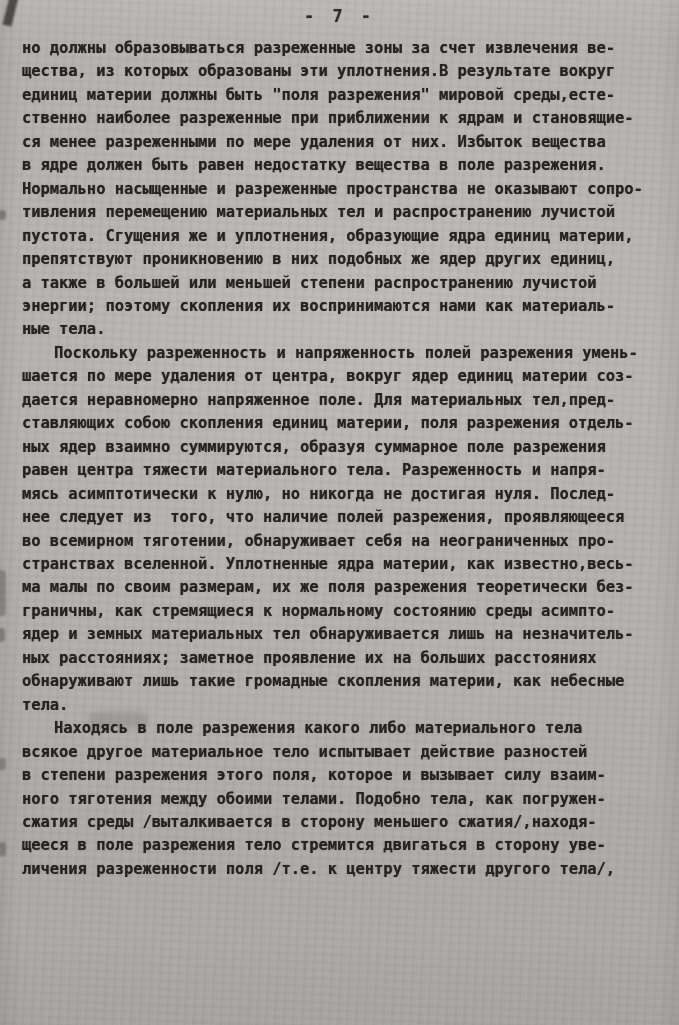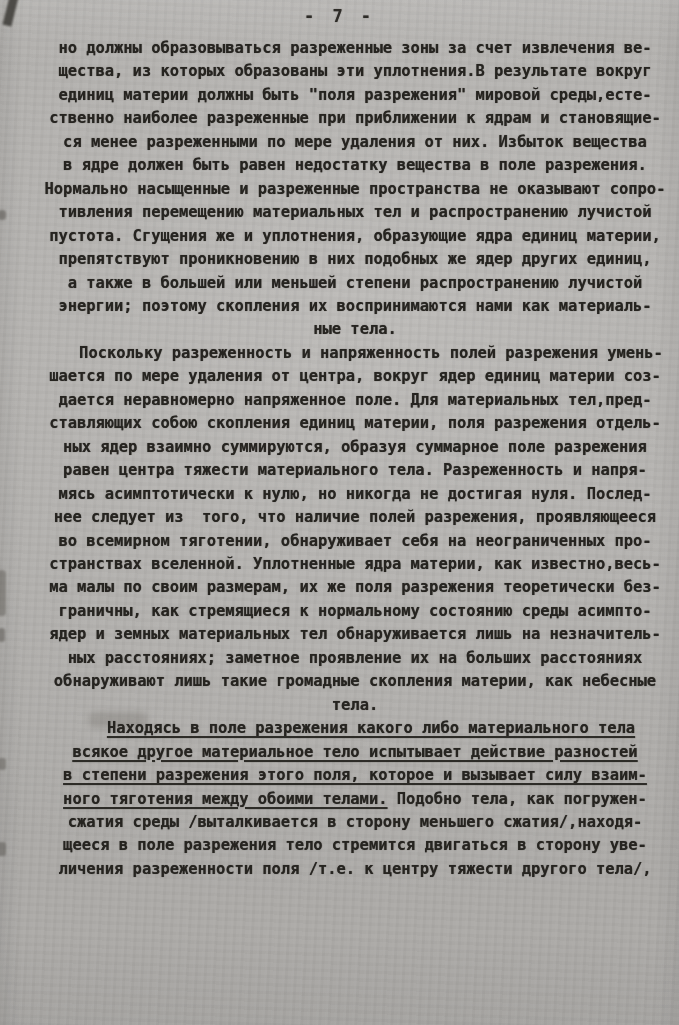--- a/index.html
+++ b/index.html
@@ -37,33 +37,31 @@
     position:absolute;
     top:6px;left:0;right:0;
     text-align:center;
     font-size:17px;font-weight:bold;
     letter-spacing:4px;
     color:#2e2c28;
     text-shadow:0 0 1px rgba(40,38,34,.5);
   }
   .text-block{
     position:absolute;
-    top:37px;left:35px;
+    top:37px;left:22px;
     width:640px;
     font-size:15.4px;
     font-weight:bold;
     line-height:23.45px;
     color:var(--ink);
     text-shadow:0 0 1px rgba(38,36,32,.55), 0.4px 0.4px 0 rgba(38,36,32,.25);
-    text-align:center;
   }
   .line{white-space:pre;}
   .line.indent{padding-left:32px;}
   .u{
-    text-decoration:underline;
     text-decoration-thickness:1.7px;
     text-underline-offset:3px;
     text-decoration-color:rgba(38,36,32,.85);
   }
   
   .artifact{position:absolute;pointer-events:none;filter:blur(1px);}
   .a-corner{top:-4px;left:6px;width:9px;height:30px;background:#3c3a36;transform:rotate(14deg);opacity:.85;}
   .a-edge1{top:210px;left:-2px;width:8px;height:10px;background:#57544f;opacity:.55;border-radius:3px;}
   .a-edge2{top:570px;left:-3px;width:9px;height:46px;background:#5a5751;opacity:.45;border-radius:4px;}
   .a-edge3{top:628px;left:-2px;width:7px;height:14px;background:#57544f;opacity:.5;border-radius:3px;}

